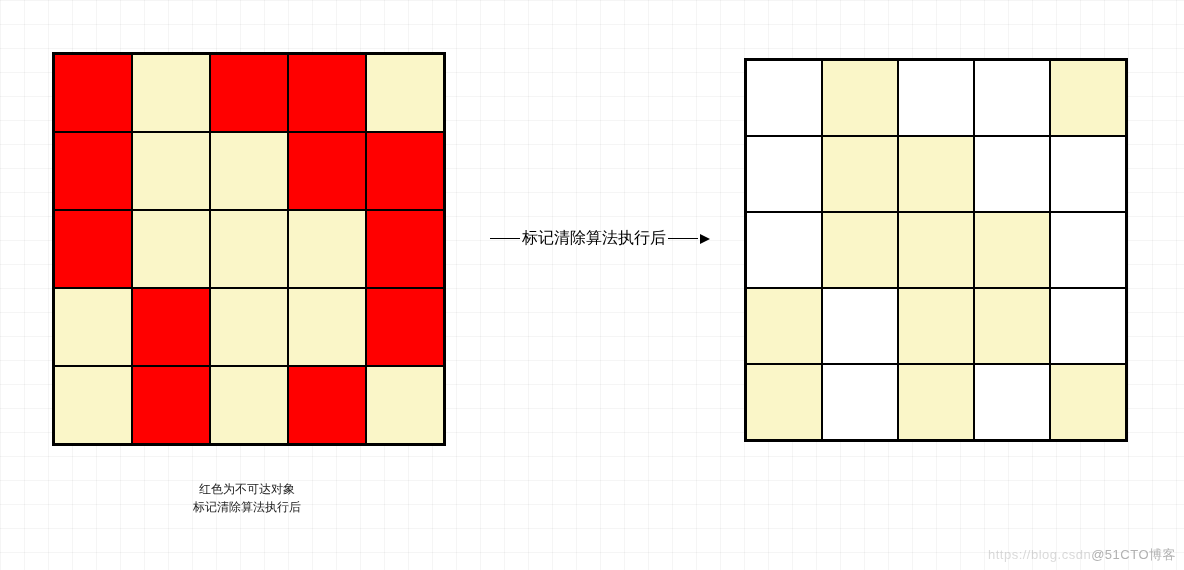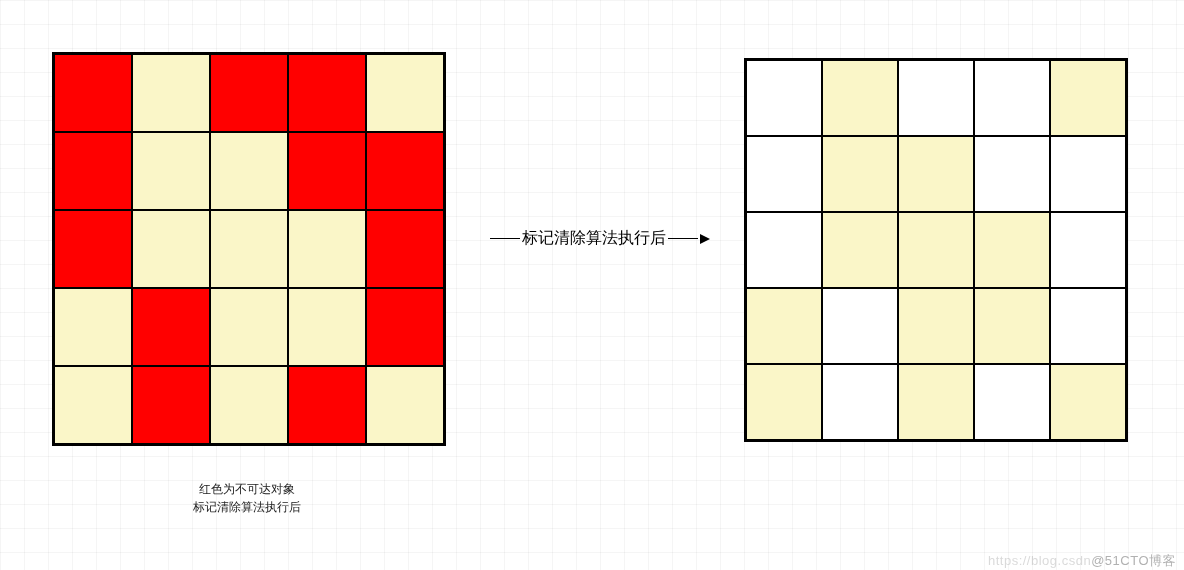--- a/index.html
+++ b/index.html
@@ -96,21 +96,21 @@
     top: 480px;
   }
   .caption-right {
     left: 744px;
     width: 380px;
     top: 485px;
   }
   .watermark {
     position: absolute;
     right: 8px;
-    bottom: 0;
+    bottom: 6px;
     font-size: 13px;
     color: rgba(100,100,100,0.5);
     letter-spacing: 0.5px;
     pointer-events: none;
   }
   .watermark .faint { color: rgba(150,150,150,0.35); }
 </style>
 </head>
 <body>
 

